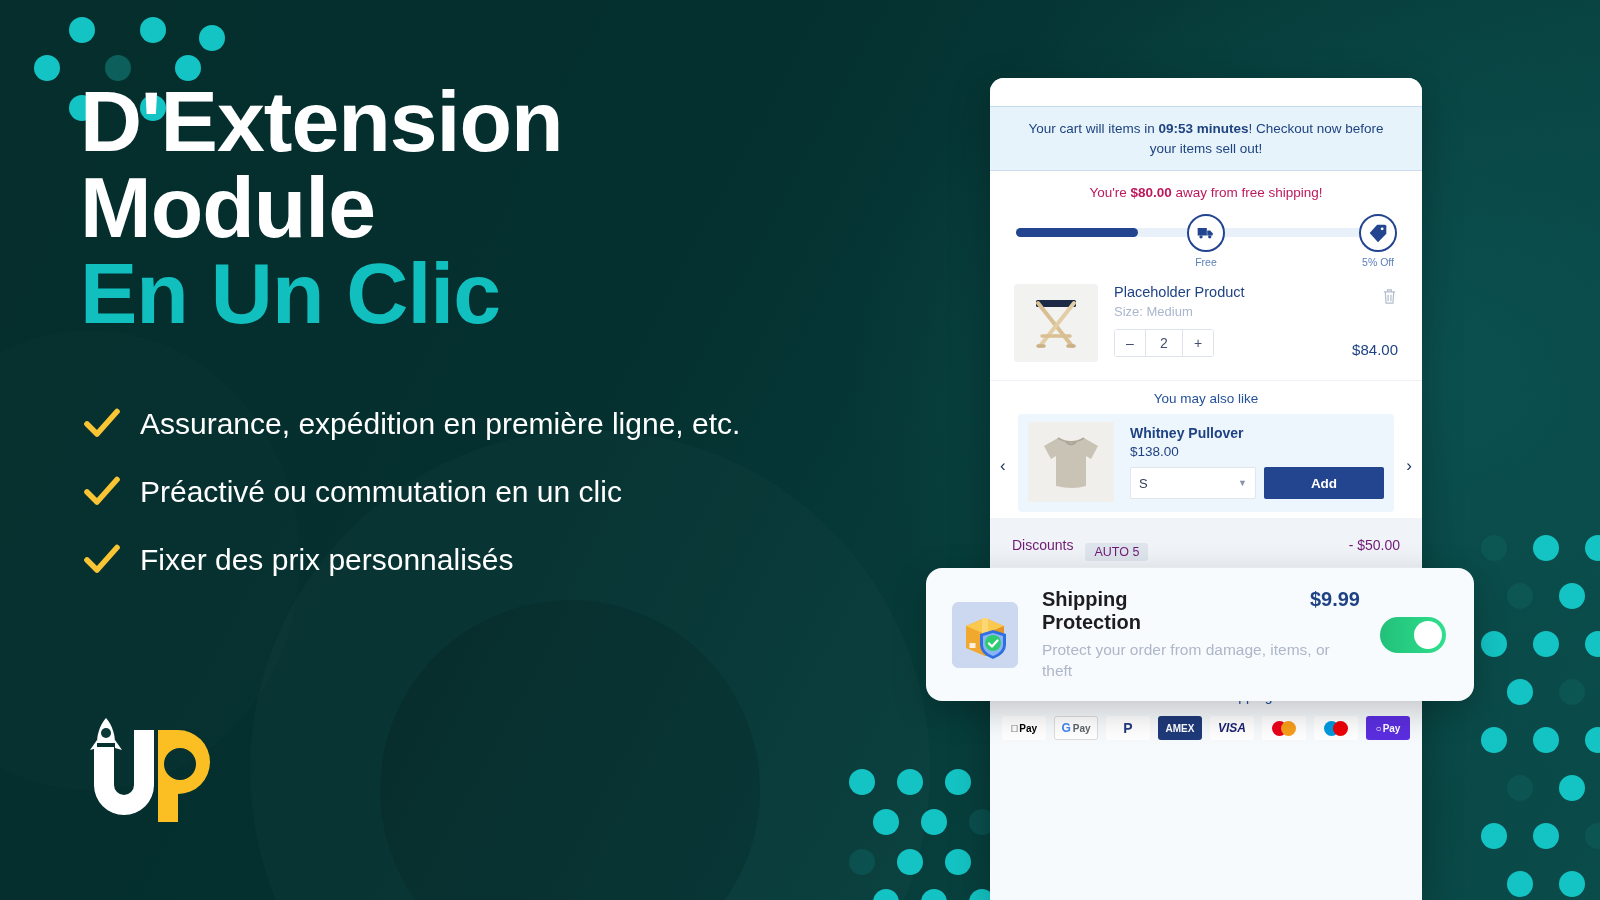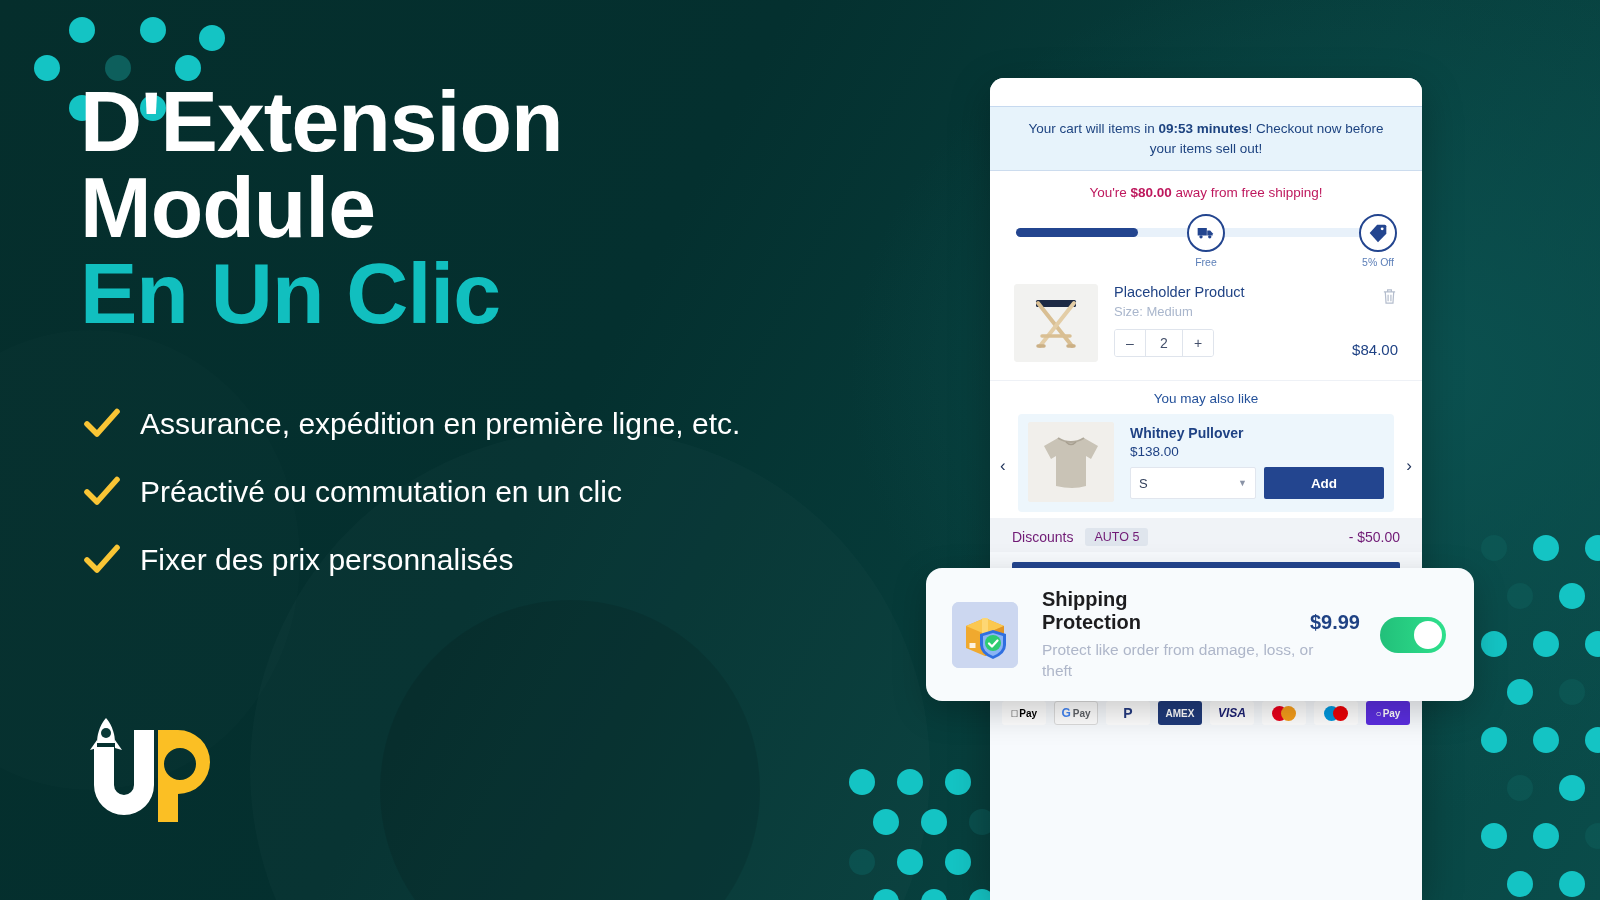--- a/index.html
+++ b/index.html
@@ -127,21 +127,21 @@
     display:flex; align-items:center; padding:0 8px; font-size:13px; color:#33415c;
     justify-content:space-between;
   }
   .addbtn { width:120px; height:32px; background:#23458f; color:#fff; font-size:13.5px;
             font-weight:bold; display:flex; align-items:center; justify-content:center; border-radius:2px; }
   .arrow { position:absolute; top:50%; transform:translateY(-50%); font-size:17px; color:#22355c; }
   .arrow.l { left:10px; } .arrow.r { right:10px; }
 
   .summary { background:#f0f3f7; padding:4px 22px 0; }
   .disc-row { display:flex; align-items:center; font-size:14px; color:#701a75; padding:6px 0; }
-  .disc-chip { background:#dfe5ed; border-radius:3px; padding:2px 9px; margin-left:12px; font-size:12.5px; }
+  .disc-chip { background:#dfe5ed; border-radius:3px; padding:2px 9px; margin-left:12px; font-size:12.5px;margin-top:15px; }
   .disc-amt { margin-left:auto; }
 
   .checkout {
     margin:10px 22px 0; height:48px; background:#23458f; color:#fff;
     display:flex; align-items:center; justify-content:center;
     font-size:15px; font-weight:bold; border-radius:2px;
   }
   .paybtns { display:flex; gap:9px; margin:10px 22px 0; }
   .paybtn { flex:1; height:40px; border-radius:3px; display:flex; align-items:center; justify-content:center; }
   .apple { background:#000; color:#fff; font-size:17px; }
@@ -157,21 +157,21 @@
   
   .sp-card {
     position:absolute; left:926px; top:568px; width:548px; height:133px;
     background:#f8fbfd; border-radius:16px;
     box-shadow:0 10px 34px rgba(0,0,0,0.22);
     display:flex; align-items:center; padding:0 28px 0 26px;
   }
   .sp-icon { width:66px; height:66px; flex:0 0 66px; border-radius:7px; background:#ccd7f0;
              position:relative; overflow:hidden; }
   .sp-body { flex:1; margin-left:24px; }
-  .sp-row { display:flex; align-items:flex-end;gap:44px; }
+  .sp-row { display:flex; align-items:flex-start;gap:44px; }
   .sp-title { font-size:20px; font-weight:bold; color:#1d1d1f; }
   .sp-price { font-size:20px; font-weight:bold; color:#1f4284; margin-left:58px; }
   .sp-desc { font-size:15.5px; color:#aeb6c9; line-height:1.35; margin-top:6px; max-width:300px; }
   .toggle { width:66px; height:36px; border-radius:18px; flex:0 0 66px;
             background:linear-gradient(90deg,#22c07a,#2ee08c); position:relative; margin-left:20px; }
   .toggle .knob { position:absolute; right:4px; top:4px; width:28px; height:28px;
                   border-radius:50%; background:#fff; }
 </style>
 </head>
 <body>
@@ -442,18 +442,18 @@
       <path d="M41 31 L51 34 L51 43 Q51 50 41 54 Q31 50 31 43 L31 34 Z" fill="#8ab4f5"></path>
       <circle cx="41" cy="41" r="8" fill="#2ecb71"></circle>
       <path d="M37 41.5 L40 44.5 L45.5 38.5" fill="none" stroke="#fff" stroke-width="2.3" stroke-linecap="round" stroke-linejoin="round"></path>
     </svg>
   </div>
   <div class="sp-body">
     <div class="sp-row">
       <span class="sp-title">Shipping Protection</span>
       <span class="sp-price">$9.99</span>
     </div>
-    <div class="sp-desc">Protect like order from damage, loss, or theft</div>
+    <div class="sp-desc">Protect your order from damage, items, or theft</div>
   </div>
   <div class="toggle">
     <div class="knob"></div>
   </div>
 </div>
 
 </body></html>

